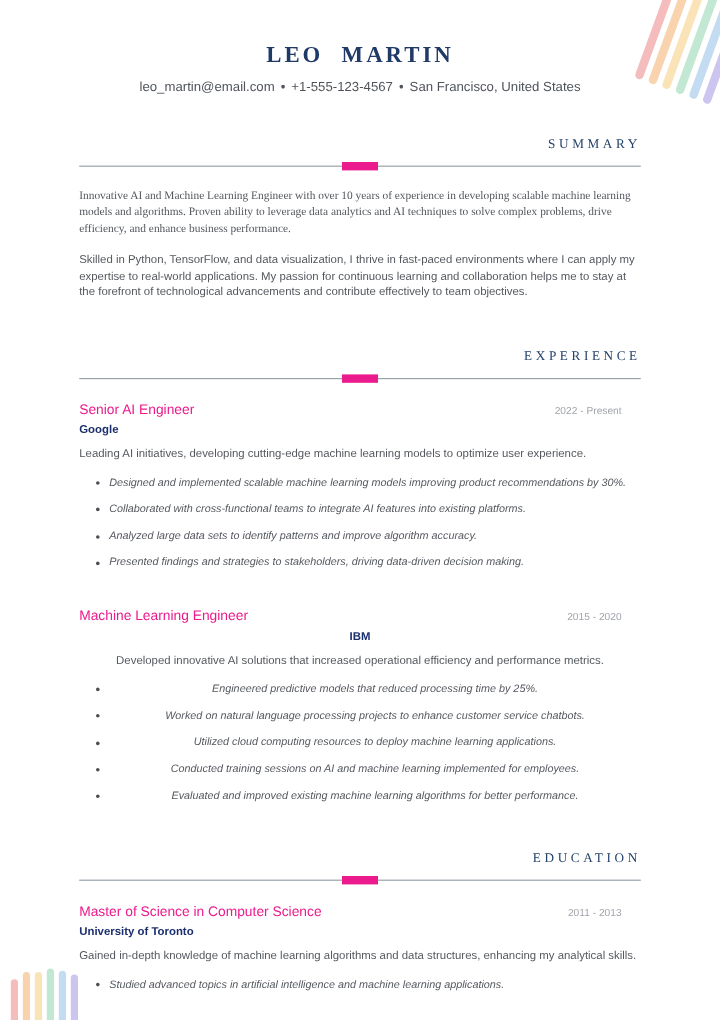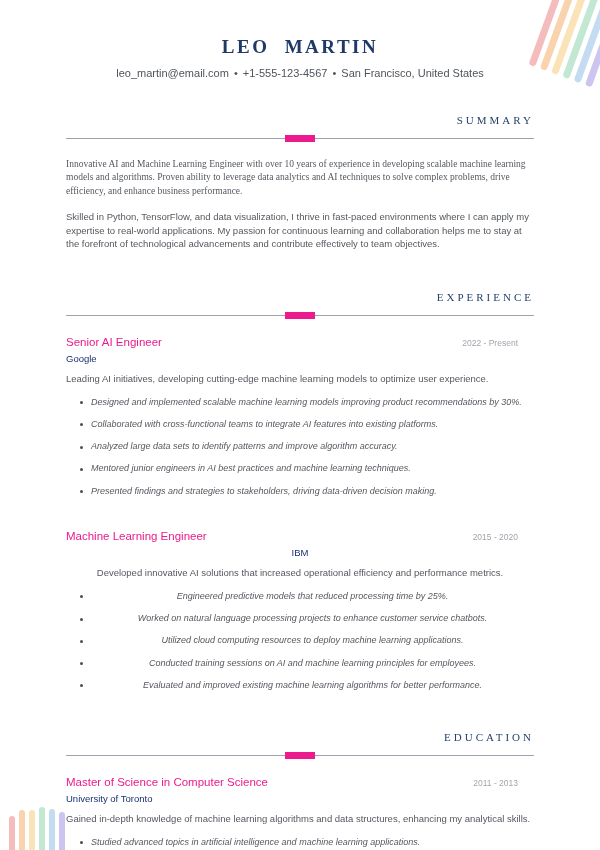--- a/index.html
+++ b/index.html
@@ -52,21 +52,21 @@
   .summary-text p{margin:0;font-size:9.5px;line-height:1.42;color:var(--text);}
   .summary-text p:first-child{margin-top:16px;font-family:Liberation Serif, serif;}
   .summary-text p + p{margin-top:12px;}
 
   
   .entry{margin-top:17px;}
   .entry + .entry{margin-top:33px;text-align:center;}
   .entry-head{display:flex;justify-content:space-between;align-items:baseline;}
   .entry-title{font-size:11.5px;color:var(--pink);}
   .entry-date{font-size:8.5px;color:var(--muted);margin-right:16px;white-space:nowrap;}
-  .entry-org{margin-top:5px;font-size:9.5px;font-weight:400;color:var(--org-blue);}
+  .entry-org{margin-top:5px;font-size:9.5px;font-weight:700;color:var(--org-blue);}
   .entry-lead{margin:9px 0 0 0;font-size:9.5px;line-height:1.35;color:var(--text);}
   .bullet-list{list-style:none;margin:3px 0 0 14px;padding:0;}
   .bullet-list li{
     position:relative;padding-left:11px;
     margin-top:11px;font-size:9px;line-height:1.25;color:var(--text);font-style:italic;
   }
   .bullet-list li::before{
     content:"";position:absolute;left:0;top:4.5px;
     width:3px;height:3px;border-radius:50%;background:#4a4e54;
   }
@@ -138,37 +138,36 @@
         <div class="entry-head">
           <span class="entry-title">Senior AI Engineer</span>
           <span class="entry-date">2022 - Present</span>
         </div>
         <div class="entry-org">Google</div>
         <p class="entry-lead">Leading AI initiatives, developing cutting-edge machine learning models to optimize user experience.</p>
         <ul class="bullet-list">
             <li>Designed and implemented scalable machine learning models improving product recommendations by 30%.</li>
             <li>Collaborated with cross-functional teams to integrate AI features into existing platforms.</li>
             <li>Analyzed large data sets to identify patterns and improve algorithm accuracy.</li>
-            <li>Mentored junior engineers in AI best practices and machine learning techniques.</li>
             <li>Presented findings and strategies to stakeholders, driving data-driven decision making.</li>
           </ul>
       </div>
 
       <div class="entry">
         <div class="entry-head">
           <span class="entry-title">Machine Learning Engineer</span>
           <span class="entry-date">2015 - 2020</span>
         </div>
         <div class="entry-org">IBM</div>
         <p class="entry-lead">Developed innovative AI solutions that increased operational efficiency and performance metrics.</p>
         <ul class="bullet-list">
             <li>Engineered predictive models that reduced processing time by 25%.</li>
             <li>Worked on natural language processing projects to enhance customer service chatbots.</li>
             <li>Utilized cloud computing resources to deploy machine learning applications.</li>
-            <li>Conducted training sessions on AI and machine learning principles for employees.</li>
+            <li>Conducted training sessions on AI and machine learning implemented for employees.</li>
             <li>Evaluated and improved existing machine learning algorithms for better performance.</li>
           </ul>
       </div>
     </section>
 
     <section class="section">
       <h2 class="section-heading">EDUCATION</h2>
       <div class="divider">
         <span class="divider-line"></span>
         <span class="divider-accent"></span>

